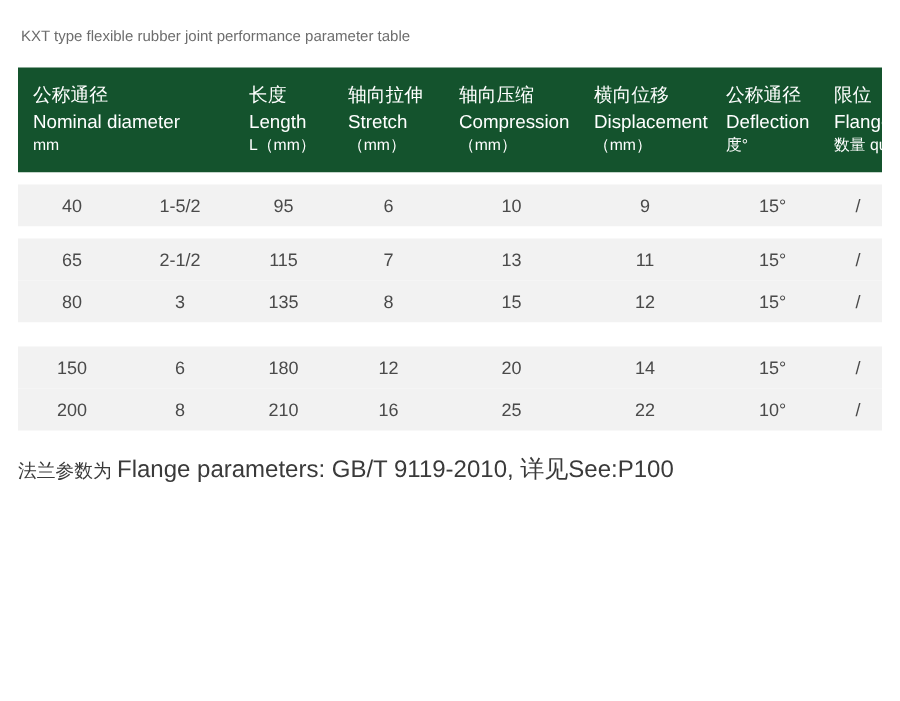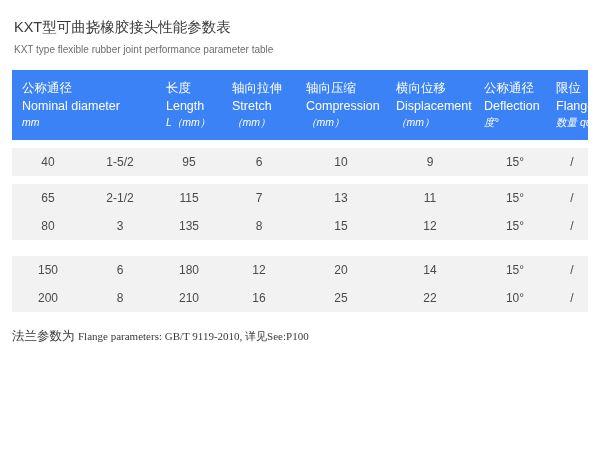--- a/index.html
+++ b/index.html
@@ -41,21 +41,21 @@
     width: 576px;
     table-layout: fixed;
     margin: 0 auto;
   }
   table.spec th,
   table.spec td {
     padding: 0;
     margin: 0;
   }
   thead.header-row th {
-    background: #3b82f6;
+    background: #14532d;
     color: #ffffff;
     vertical-align: top;
     text-align: left;
     padding: 9px 0 9px 10px;
     font-weight: normal;
     height: 58px;
     box-sizing: border-box;
   }
   .h-line1 {
     font-size: 12.5px;
@@ -67,21 +67,20 @@
     font-size: 12.5px;
     line-height: 1.45;
     display: block;
     white-space: nowrap;
   }
   .h-line3 {
     font-size: 10.5px;
     line-height: 1.5;
     display: block;
     white-space: nowrap;
-    font-style: italic;
   }
   tbody td {
     font-size: 12px;
     color: #4a4a4a;
     height: 28px;
     text-align: center;
     vertical-align: middle;
     white-space: nowrap;
   }
   tbody td.left-pad {
@@ -102,30 +101,29 @@
     margin: 0 auto;
     padding-top: 16px;
   }
   .footnote {
     font-size: 12.5px;
     color: #3a3a3a;
     line-height: 1.4;
     white-space: nowrap;
   }
   .footnote .mono {
-    font-family: Liberation Serif, serif;
-    font-size: 11px;
+    font-family: Liberation Sans, sans-serif;
+    font-size: 16px;
   }
 </style>
 </head>
 <body>
 
 <div class="page">
 
-  <h1 class="title-cn">KXT型可曲挠橡胶接头性能参数表</h1>
   <h2 class="title-en">KXT type flexible rubber joint performance parameter table</h2>
 
   <table class="spec">
     <colgroup>
       <col style="width:72px">
       <col style="width:72px">
       <col style="width:66px">
       <col style="width:74px">
       <col style="width:90px">
       <col style="width:88px">

